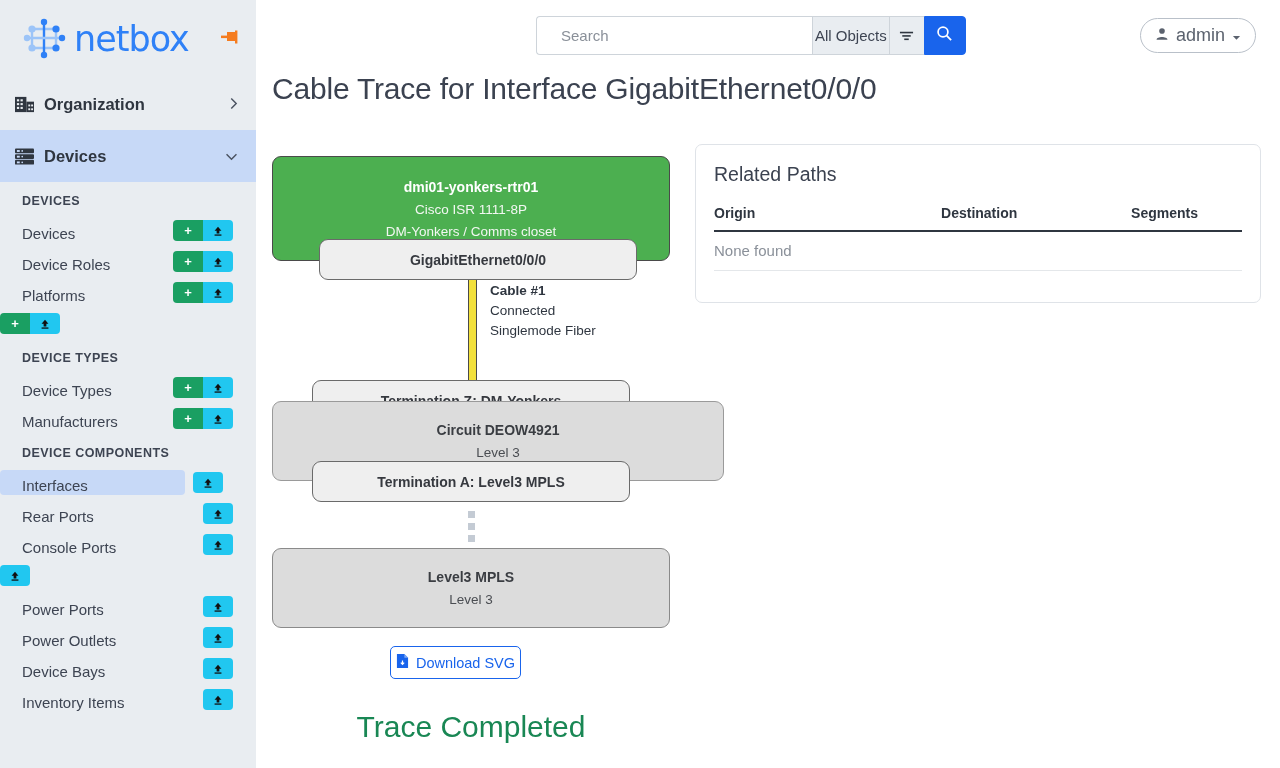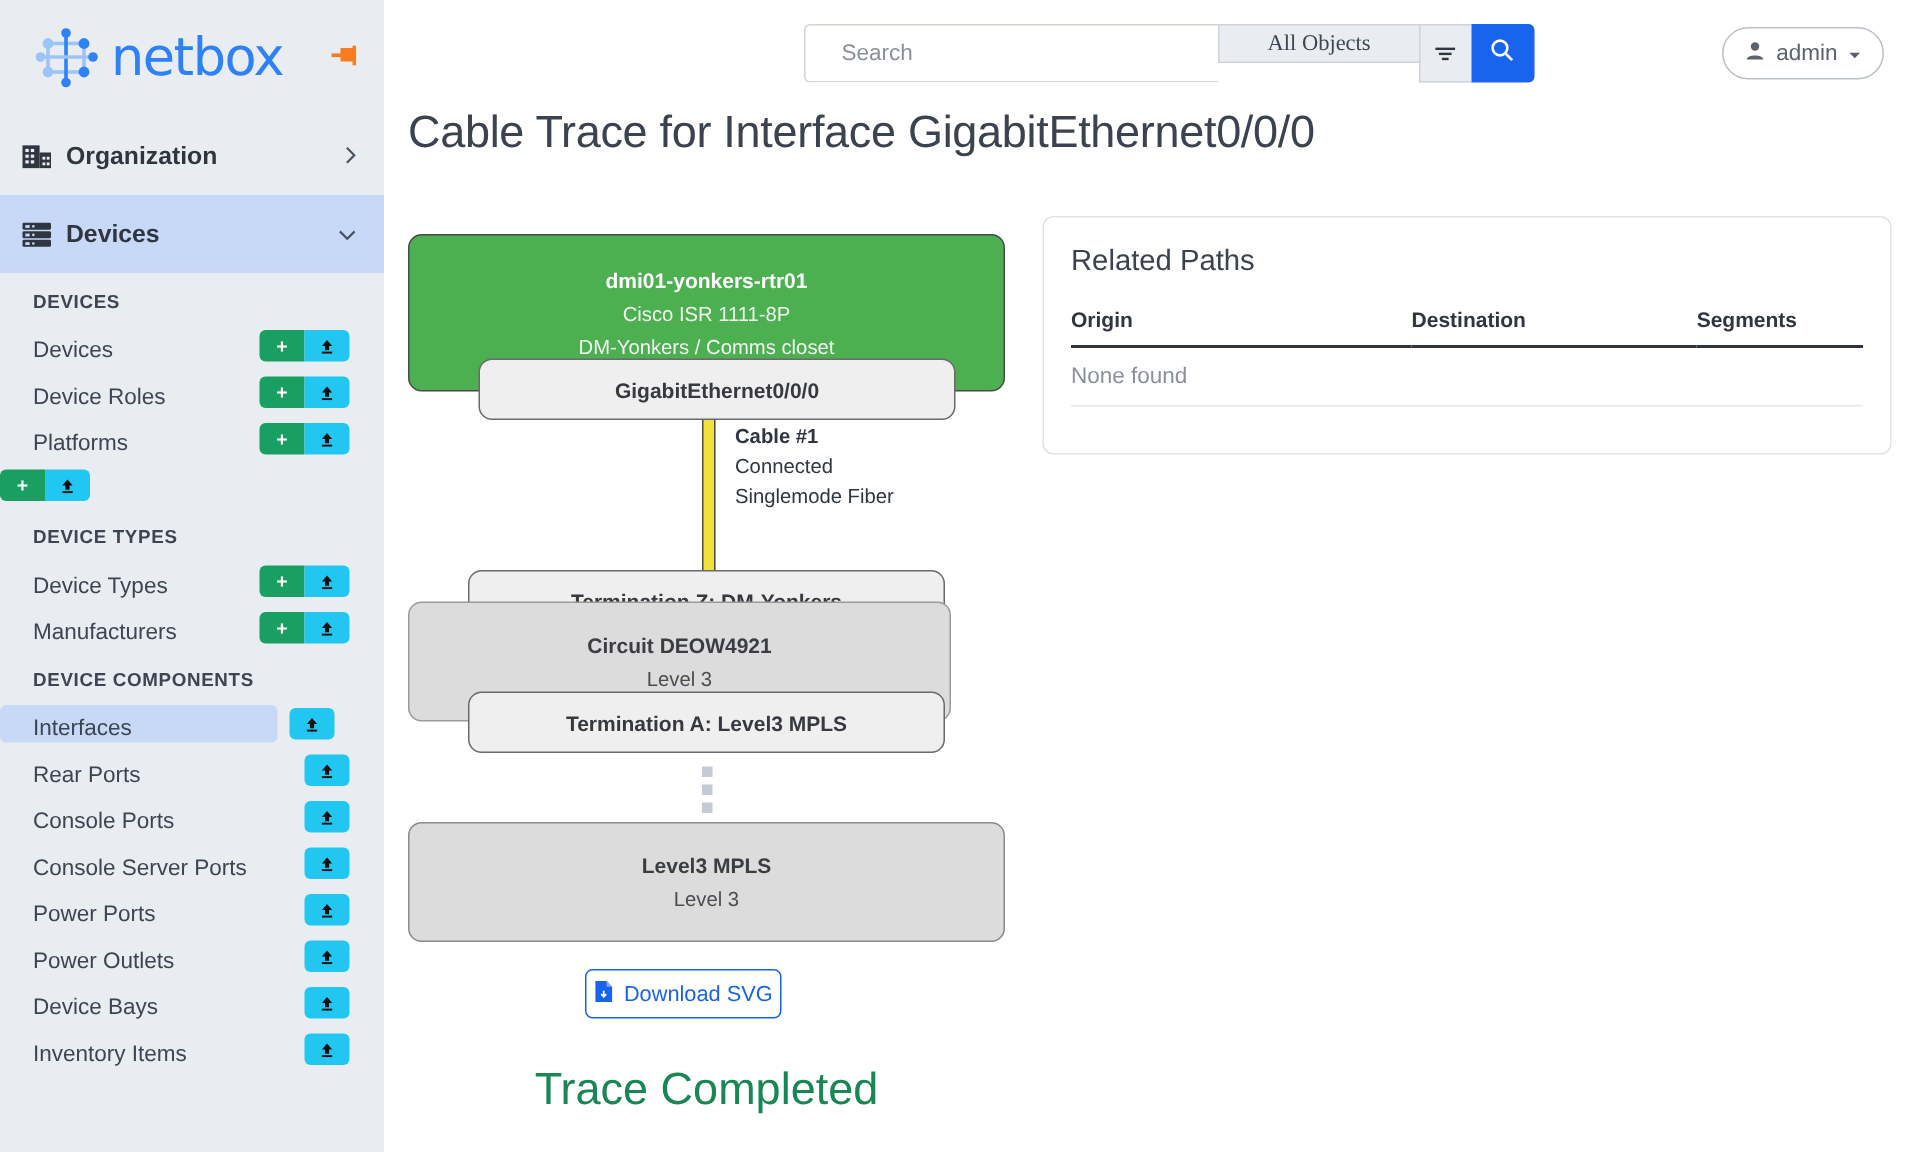--- a/index.html
+++ b/index.html
@@ -86,42 +86,42 @@
   #search-input {
     width: 276px; height: 39px;
     border: 1px solid #ced4da; border-right: none;
     border-radius: 4px 0 0 4px;
     padding: 0 24px; font-size: 15px; color: #3d4452;
     font-family: "Liberation Sans", sans-serif;
     background: #fff; outline: none;
   }
   #search-input::placeholder { color: #8a9099; }
   #obj-select {
-    height: 26px; background: #e9edf1;
+    height: 39px; background: #e9edf1;
     border: 1px solid #ced4da; border-right: none;
-    display: flex; align-items: center; padding: 0 32px;
-    font-size: 15px; color: #3d4452; cursor: pointer; font-family: Liberation Serif, serif;
+    display: flex; align-items: center; padding: 0 2px;
+    font-size: 15px; color: #3d4452; cursor: pointer;
   }
   #filter-btn {
     height: 39px; width: 35px; background: #e9edf1;
     border: 1px solid #ced4da; border-right: none;
     display: flex; align-items: center; justify-content: center; cursor: pointer;
   }
   #search-btn {
     height: 39px; width: 42px; background: #1964ec;
     border: 1px solid #1964ec; border-radius: 0 4px 4px 0;
     display: flex; align-items: center; justify-content: center; cursor: pointer;
   }
   #user-btn {
     position: absolute; right: 24px; top: 18px;
     height: 35px; min-width: 100px;
     border: 1px solid #b9c0c9; border-radius: 18px;
     background: #fff;
     display: flex; align-items: center; justify-content: center; gap: 7px;
-    font-size: 15px; color: #5b626e; cursor: pointer; padding: 0 14px;
+    font-size: 18px; color: #5b626e; cursor: pointer; padding: 0 14px;
   }
 
   
   #page-title {
     position: absolute; left: 16px; top: 72px;
     font-size: 30px; font-weight: 400; color: #3b4250;
     letter-spacing: -.2px;
   }
 
   
@@ -146,21 +146,21 @@
   .device-node .n-sub { color: #f2f7f2; }
 
   .term-node {
     width: 318px; height: 41px;
     background: #efefef; border-color: #6a6a6a;
     color: #36393f; margin-left: 40px;
   }
   .term-node .n-title { font-size: 14px; font-weight: bold; color: #36393f; }
 
   .circuit-node {
-    width: 362px; height: 80px;
+    width: 452px; height: 80px;
     background: #dcdcdc; border-color: #9a9a9a;
     color: #36393f;
   }
   .circuit-node .n-title { color: #3a3d42; }
   .circuit-node .n-sub { color: #4a4d52; }
 
   .provider-node {
     width: 398px; height: 80px;
     background: #dcdcdc; border-color: #8a8a8a;
     color: #36393f;
@@ -405,21 +405,20 @@
         <div class="btn-group">
           <div class="mini-btn imp solo">
             <svg viewBox="0 0 14 14" width="12" height="12">
               <path d="M7 2 L11 6.6 H8.6 V10 H5.4 V6.6 H3 Z" fill="#111"></path>
               <rect x="3" y="11" width="8" height="1.5" fill="#111"></rect>
             </svg>
           </div>
         </div>
       </div>
       <div class="nav-row">
-        <div class="nr-label">Console Server Ports</div>
         <div class="btn-group">
           <div class="mini-btn imp solo">
             <svg viewBox="0 0 14 14" width="12" height="12">
               <path d="M7 2 L11 6.6 H8.6 V10 H5.4 V6.6 H3 Z" fill="#111"></path>
               <rect x="3" y="11" width="8" height="1.5" fill="#111"></rect>
             </svg>
           </div>
         </div>
       </div>
       <div class="nav-row">

